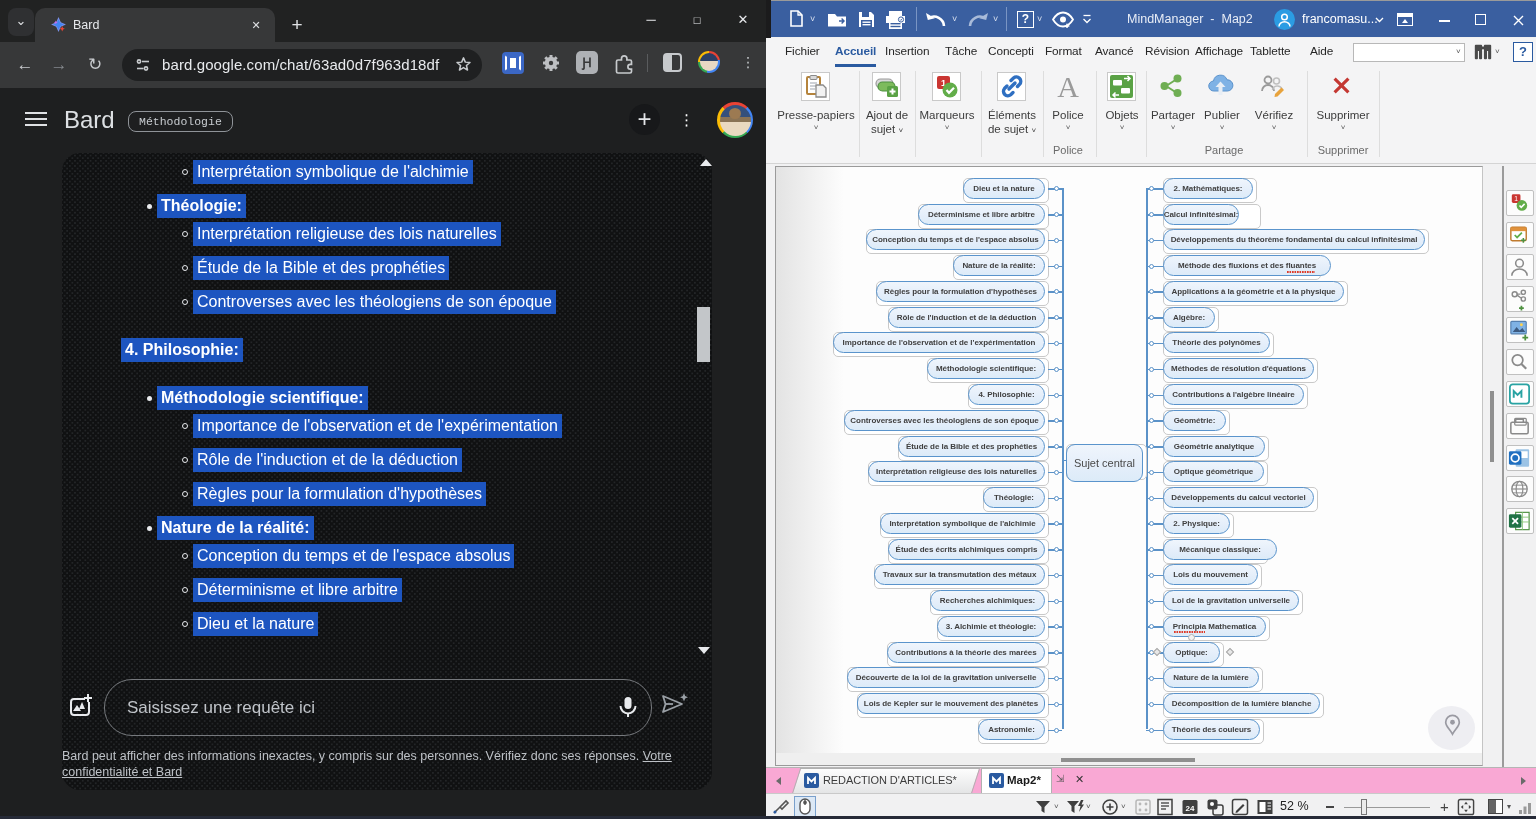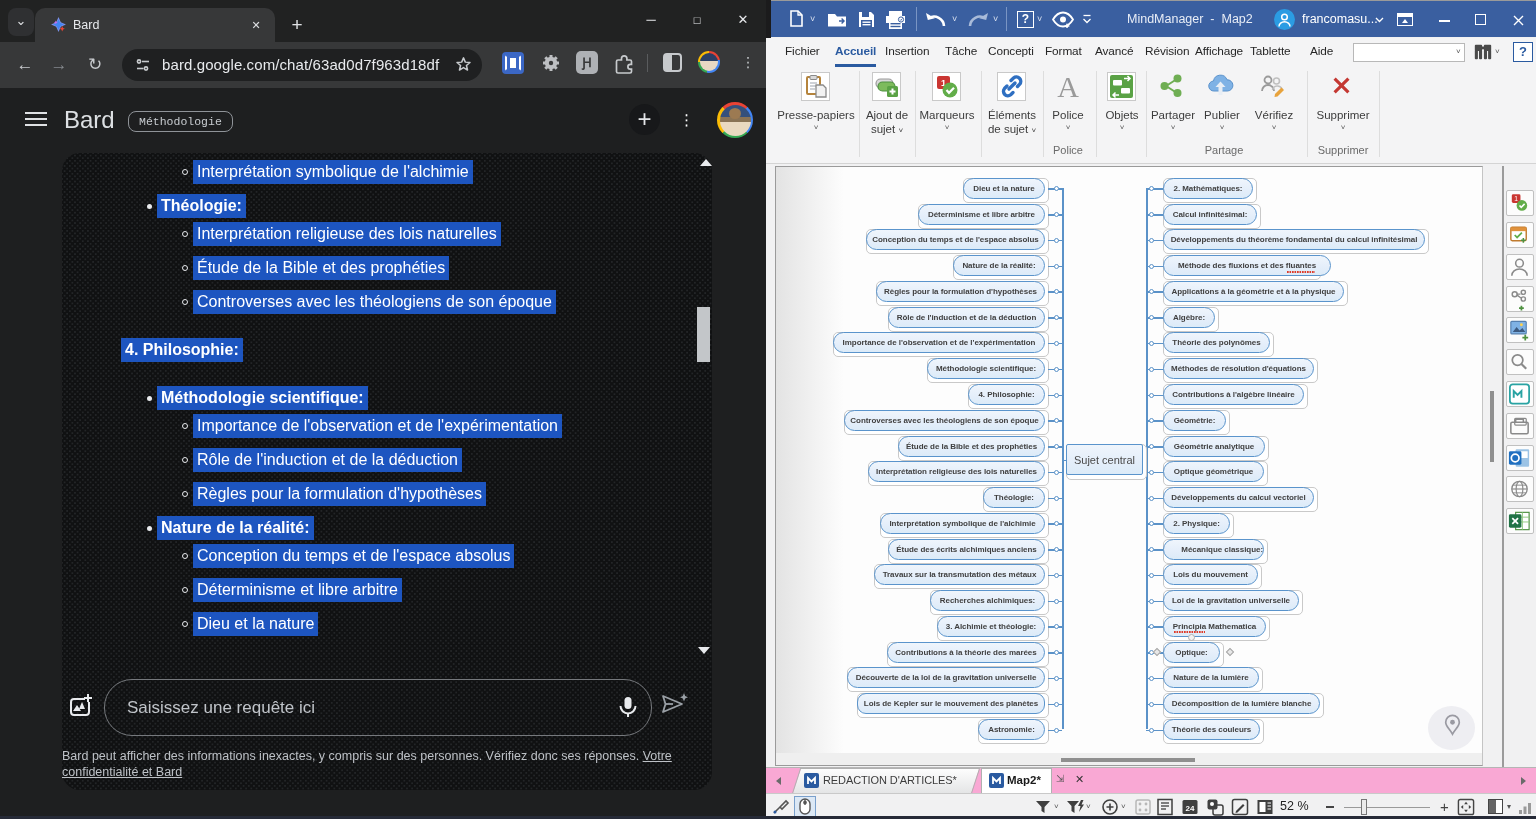--- a/index.html
+++ b/index.html
@@ -406,21 +406,21 @@
       </div>
 <div class="hline" style="left:370.0px;top:21.3px;width:17px;"></div>
 <div class="ccirc" style="left:372.5px;top:19.3px;"></div>
 <div class="tcard" style="left:142.0px;top:36.6px;width:131px;"></div>
 <div class="tpill" style="left:142.0px;top:36.6px;width:127px;">
         <span>Déterminisme et libre arbitre</span>
       </div>
 <div class="hline" style="left:272.0px;top:47.1px;width:14px;"></div>
 <div class="ccirc" style="left:278.0px;top:45.1px;"></div>
 <div class="tcard" style="left:387.0px;top:36.6px;width:98px;"></div>
-<div class="tpill" style="left:387.0px;top:36.6px;width:94px;">
+<div class="tpill" style="left:387.0px;top:36.6px;width:76px;">
         <span>Calcul infinitésimal:</span>
       </div>
 <div class="hline" style="left:370.0px;top:47.1px;width:17px;"></div>
 <div class="ccirc" style="left:372.5px;top:45.1px;"></div>
 <div class="tcard" style="left:90.0px;top:62.3px;width:183px;"></div>
 <div class="tpill" style="left:90.0px;top:62.3px;width:179px;">
         <span>Conception du temps et de l'espace absolus</span>
       </div>
 <div class="hline" style="left:272.0px;top:72.8px;width:14px;"></div>
 <div class="ccirc" style="left:278.0px;top:70.8px;"></div>
@@ -557,26 +557,26 @@
 <div class="hline" style="left:272.0px;top:356.3px;width:14px;"></div>
 <div class="ccirc" style="left:278.0px;top:354.3px;"></div>
 <div class="tcard" style="left:387.0px;top:345.8px;width:71px;"></div>
 <div class="tpill" style="left:387.0px;top:345.8px;width:67px;">
         <span>2. Physique:</span>
       </div>
 <div class="hline" style="left:370.0px;top:356.3px;width:17px;"></div>
 <div class="ccirc" style="left:372.5px;top:354.3px;"></div>
 <div class="tcard" style="left:112.0px;top:371.6px;width:161px;"></div>
 <div class="tpill" style="left:112.0px;top:371.6px;width:157px;">
-        <span>Étude des écrits alchimiques anciens</span>
+        <span>Étude des écrits alchimiques compris</span>
       </div>
 <div class="hline" style="left:272.0px;top:382.1px;width:14px;"></div>
 <div class="ccirc" style="left:278.0px;top:380.1px;"></div>
 <div class="tcard" style="left:387.0px;top:371.6px;width:105px;"></div>
-<div class="tpill" style="left:387.0px;top:371.6px;width:101px;justify-content:flex-end;">
+<div class="tpill" style="left:387.0px;top:371.6px;width:114px;">
         <span>Mécanique classique:</span>
       </div>
 <div class="hline" style="left:370.0px;top:382.1px;width:17px;"></div>
 <div class="ccirc" style="left:372.5px;top:380.1px;"></div>
 <div class="tcard" style="left:98.0px;top:397.4px;width:175px;"></div>
 <div class="tpill" style="left:98.0px;top:397.4px;width:171px;">
         <span>Travaux sur la transmutation des métaux</span>
       </div>
 <div class="hline" style="left:272.0px;top:407.9px;width:14px;"></div>
 <div class="ccirc" style="left:278.0px;top:405.9px;"></div>
@@ -656,21 +656,21 @@
       </div>
 <div class="hline" style="left:272.0px;top:562.5px;width:14px;"></div>
 <div class="ccirc" style="left:278.0px;top:560.5px;"></div>
 <div class="tcard" style="left:387.0px;top:552.0px;width:101px;"></div>
 <div class="tpill" style="left:387.0px;top:552.0px;width:97px;">
         <span>Théorie des couleurs</span>
       </div>
 <div class="hline" style="left:370.0px;top:562.5px;width:17px;"></div>
 <div class="ccirc" style="left:372.5px;top:560.5px;"></div>
 <div class="tcard" style="left:290.0px;top:277.0px;width:81px;height:36px;"></div>
-<div class="tpill" style="left:290.0px;top:277.0px;width:77px;height:31px;border-radius:2px;font-size:11px;font-weight:normal;color:#4a4a4a;letter-spacing:0;">Sujet central</div>
+<div class="tpill" style="left:290.0px;top:277.0px;width:77px;height:38px;border-radius:9px;font-size:11px;font-weight:normal;color:#4a4a4a;letter-spacing:0;">Sujet central</div>
 <div class="abs" style="left:652.0px;top:539.0px;width:47px;height:44px;background:#eeeef2;border-radius:50%;"></div>
 <svg class="abs" style="left:668.0px;top:547.0px" width="17" height="25" viewBox="0 0 20 28">
       <path d="M10 1 a8 8 0 0 1 8 8 c0 5 -5 8 -8 14 c-3 -6 -8 -9 -8 -14 a8 8 0 0 1 8 -8 Z" fill="none" stroke="#9a9aa2" stroke-width="2"></path>
       <circle cx="10" cy="9" r="2.8" fill="#9a9aa2"></circle>
     </svg>
 <div class="abs" style="left:285px;top:591px;width:134px;height:4px;background:#8f8f8f;"></div>
 </div>
 <div class="abs" style="left:724px;top:391px;width:4px;height:71px;background:#8f8f8f;"></div>
 <div class="abs" style="left:736px;top:166px;width:2px;height:601px;background:#9b9b9b;"></div>
   <div class="sic" style="top:190px;"><svg width="25" height="24" viewBox="0 0 26 24">

